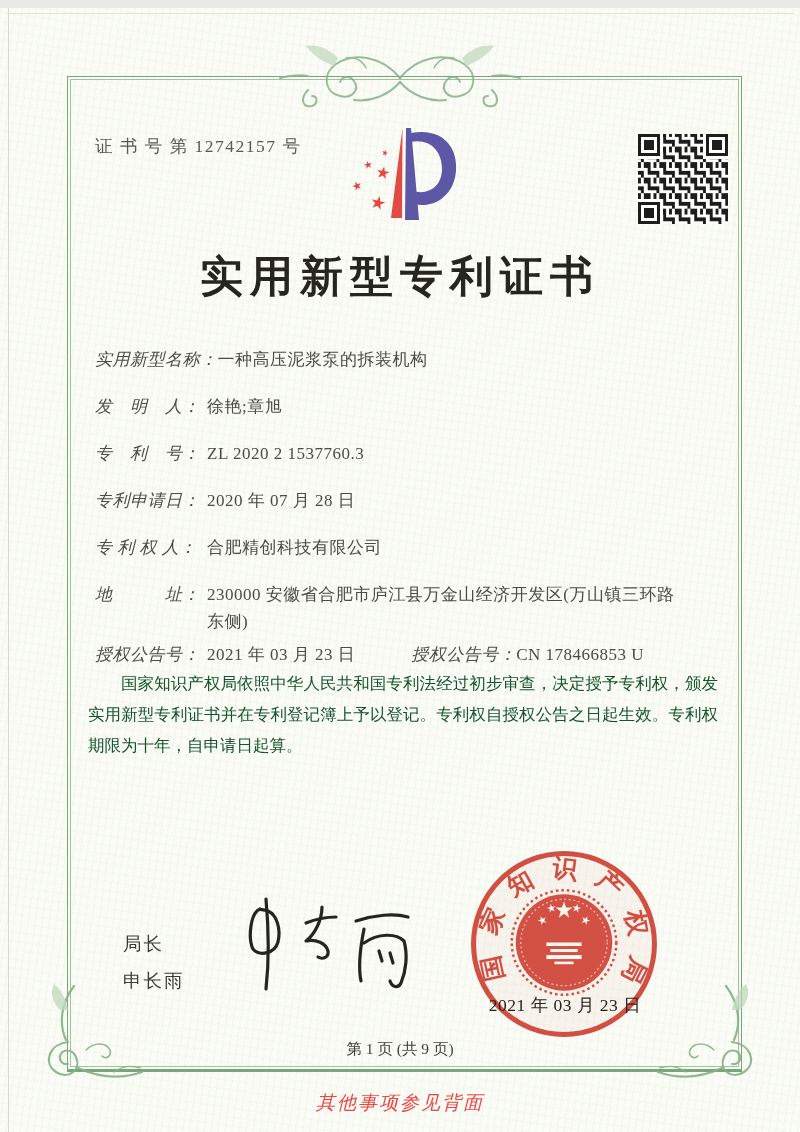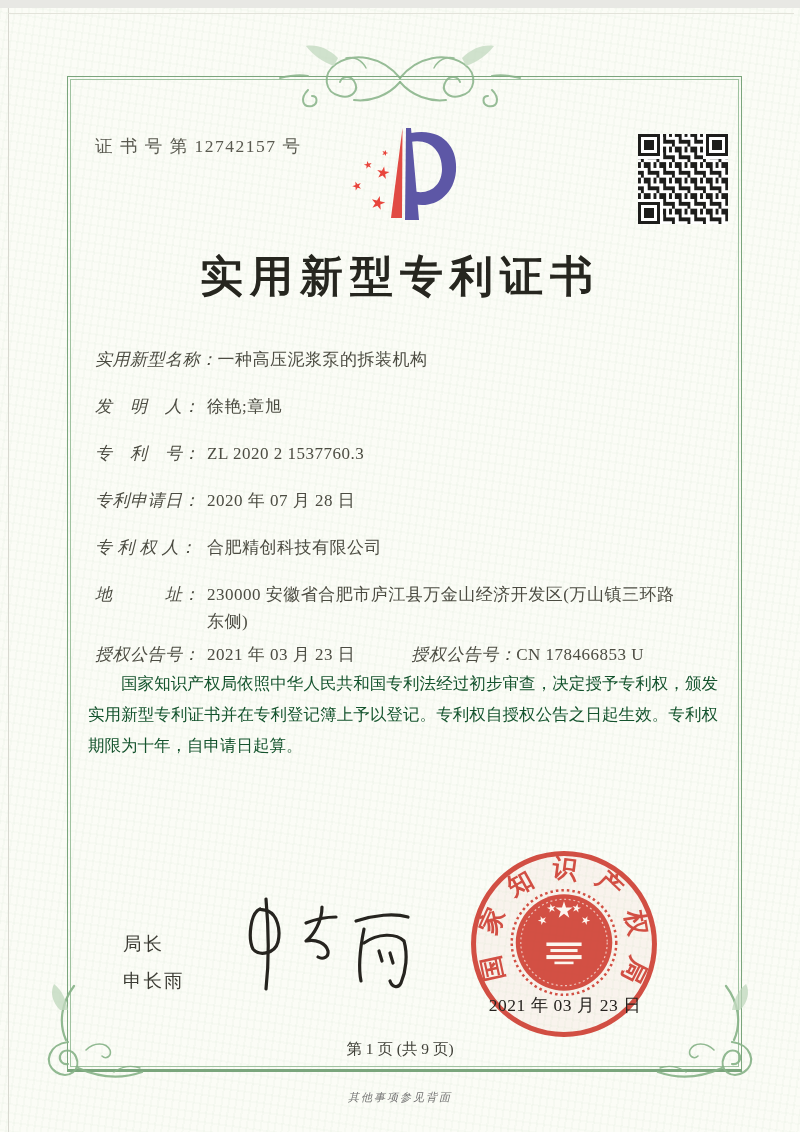--- a/index.html
+++ b/index.html
@@ -41,21 +41,21 @@
     line-height:31px;text-align:justify;color:#14532d;}
   .paras p{margin:0 0 6px 0;text-indent:2em;}
 
   .signer{position:absolute;left:123px;top:918px;font-size:18.5px;color:#3c3c34;line-height:37px;letter-spacing:2px;}
   .signature{position:absolute;left:222px;top:886px;width:215px;height:102px;}
   .seal{position:absolute;left:466px;top:838px;width:196px;height:196px;opacity:.93;}
   .seal-date{position:absolute;left:472px;top:985px;width:186px;text-align:center;
     font-size:17.5px;color:#26231f;letter-spacing:.5px;white-space:pre;}
 
   .page-num{position:absolute;left:0;top:1031px;width:100%;text-align:center;font-size:15.5px;color:#3f3f37;white-space:pre;}
-  .back-note{position:absolute;left:0;top:1082px;width:100%;text-align:center;font-size:11px;color:#737373;letter-spacing:2px;font-style:italic;}
+  .back-note{position:absolute;left:0;top:1082px;width:100%;text-align:center;font-size:19px;color:#ef4444;letter-spacing:2px;font-style:italic;}
 
   .top-ornament{position:absolute;left:278px;top:30px;width:244px;height:72px;}
   .flourish-bl{position:absolute;left:30px;top:972px;width:115px;height:108px;}
   .flourish-br{position:absolute;left:655px;top:972px;width:115px;height:108px;}
 </style>
 </head>
 <body>
 
 <div class="page">
   <div class="scan-edge-left"></div>

